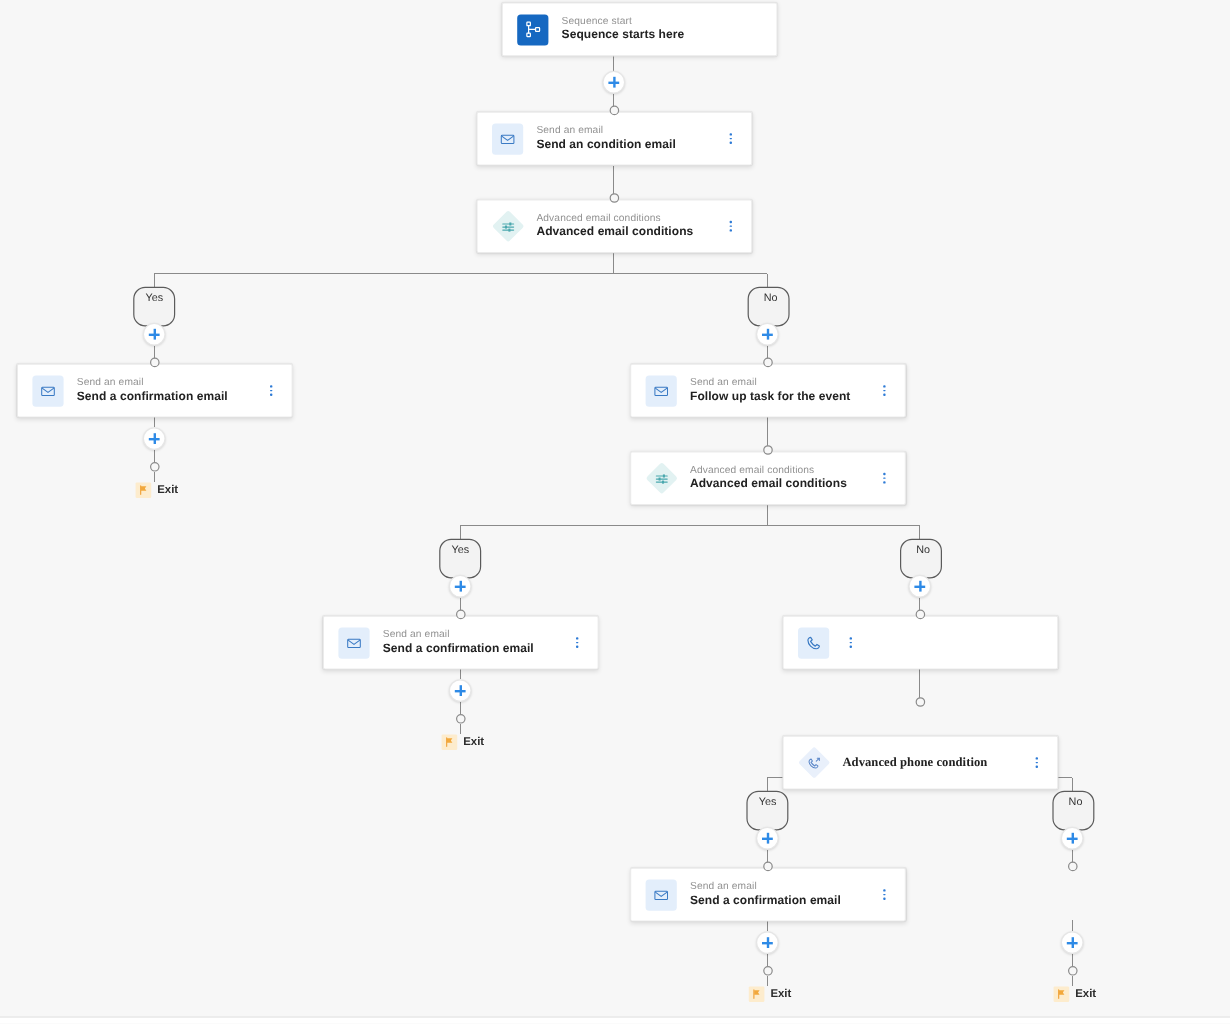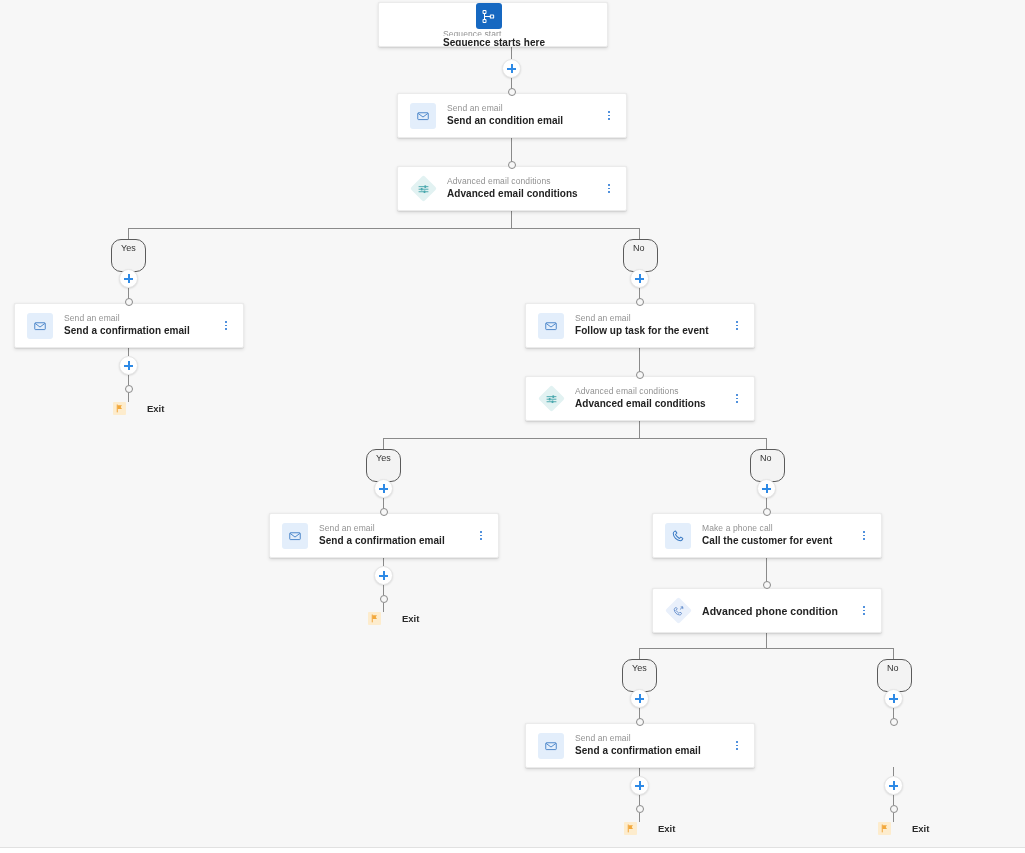--- a/index.html
+++ b/index.html
@@ -145,21 +145,21 @@
     box-sizing: border-box;
     height: 33px;
     min-width: 35px;
     padding: 0 9px;
     border: 1.3px solid #5b5b5b;
     border-radius: 10px;
     background: #f3f3f3;
     color: #333333;
     font-size: 9px;
     line-height: 17px;
-    text-align: left;
+    text-align: right;
     white-space: nowrap;
   }
 
   
   .plus {
     position: absolute;
     width: 19px;
     height: 19px;
     box-sizing: border-box;
     border-radius: 50%;
@@ -185,21 +185,21 @@
     border-radius: 50%;
     background: #f7f7f7;
     border: 1px solid #8a8a8a;
   }
 
   
   .exit {
     position: absolute;
     display: flex;
     align-items: center;
-    gap: 21px;
+    gap: 5px;
     white-space: nowrap;
   }
   .exit-flag {
     width: 13px;
     height: 13px;
     background: #fdeccd;
     border-radius: 1px;
     display: flex;
     align-items: center;
     justify-content: center;
@@ -265,21 +265,21 @@
       <line x1="639.5" y1="813" x2="639.5" y2="822"></line>
 
       <line x1="893.5" y1="677" x2="893.5" y2="688"></line>
       <line x1="893.5" y1="708" x2="893.5" y2="719"></line>
       <line x1="893.5" y1="767" x2="893.5" y2="776"></line>
       <line x1="893.5" y1="795" x2="893.5" y2="805"></line>
       <line x1="893.5" y1="813" x2="893.5" y2="822"></line>
     </g>
   </svg>
 
-  <div class="card start" style="left:378px; top:2px; width:230px; height:45px;flex-direction:column;">
+  <div class="card start" style="left:418px; top:2px; width:230px; height:45px;">
     <div class="card-icon">
       <div class="tile blue-solid">
         <svg width="15" height="15" viewBox="0 0 16 16" fill="none" stroke="#ffffff" stroke-width="1.1" stroke-linecap="round">
           <rect x="2.2" y="1.6" width="3.1" height="3.1" rx="0.5"></rect>
           <rect x="2.2" y="11.3" width="3.1" height="3.1" rx="0.5"></rect>
           <rect x="9.9" y="6.4" width="3.6" height="3.3" rx="0.5"></rect>
           <path d="M3.75 4.7 V11.3"></path>
           <path d="M3.75 8.05 H9.9"></path>
         </svg>
       </div>
@@ -419,32 +419,28 @@
   </div>
 
   <div class="card" style="left:652px; top:513px; width:230px; height:45px;">
     <div class="card-icon">
       <div class="tile blue-soft">
         <svg width="14" height="14" viewBox="0 0 16 16" fill="none" stroke="#3a7ac4" stroke-width="1.15" stroke-linecap="round" stroke-linejoin="round">
           <path d="M5.2 2.4 C4.2 2.4 2.6 3.6 2.6 5.2 C2.6 9.2 6.6 13.3 10.7 13.3 C12.3 13.3 13.5 11.7 13.5 10.7 L11.2 9.2 L9.6 10.8 C8.4 10.1 5.8 7.5 5.1 6.3 L6.7 4.7 Z"></path>
         </svg>
       </div>
     </div>
-    <div class="card-text">
-      <div class="card-sub">Make a phone call</div>
-      <div class="card-title">Call the customer for event</div>
-    </div>
-    <div class="kebab">
-        <i></i>
-        <i></i>
-        <i></i>
-      </div>
-  </div>
-
-  <div class="card" style="left:652px; top:588px; width:230px; height:45px;">
+    <div class="kebab">
+        <i></i>
+        <i></i>
+        <i></i>
+      </div>
+  </div>
+
+  <div class="card" style="left:652px; top:613px; width:230px; height:45px;font-family:Liberation Serif, serif;">
     <div class="card-icon">
       <div class="diamond bluesoft">
         <svg width="12" height="12" viewBox="0 0 16 16" fill="none" stroke="#5a86c8" stroke-width="1.15" stroke-linecap="round" stroke-linejoin="round">
           <path d="M4.6 3.2 C3.7 3.2 2.3 4.3 2.3 5.7 C2.3 9.3 5.9 13 9.6 13 C11 13 12.1 11.6 12.1 10.7 L10 9.3 L8.6 10.8 C7.5 10.1 5.2 7.9 4.5 6.8 L6 5.3 Z"></path>
           <path d="M10.3 5.4 L13.6 2.3"></path>
             <path d="M11.4 2.3 H13.7 V4.6"></path>
         </svg>
       </div>
     </div>
     <div class="card-text">

